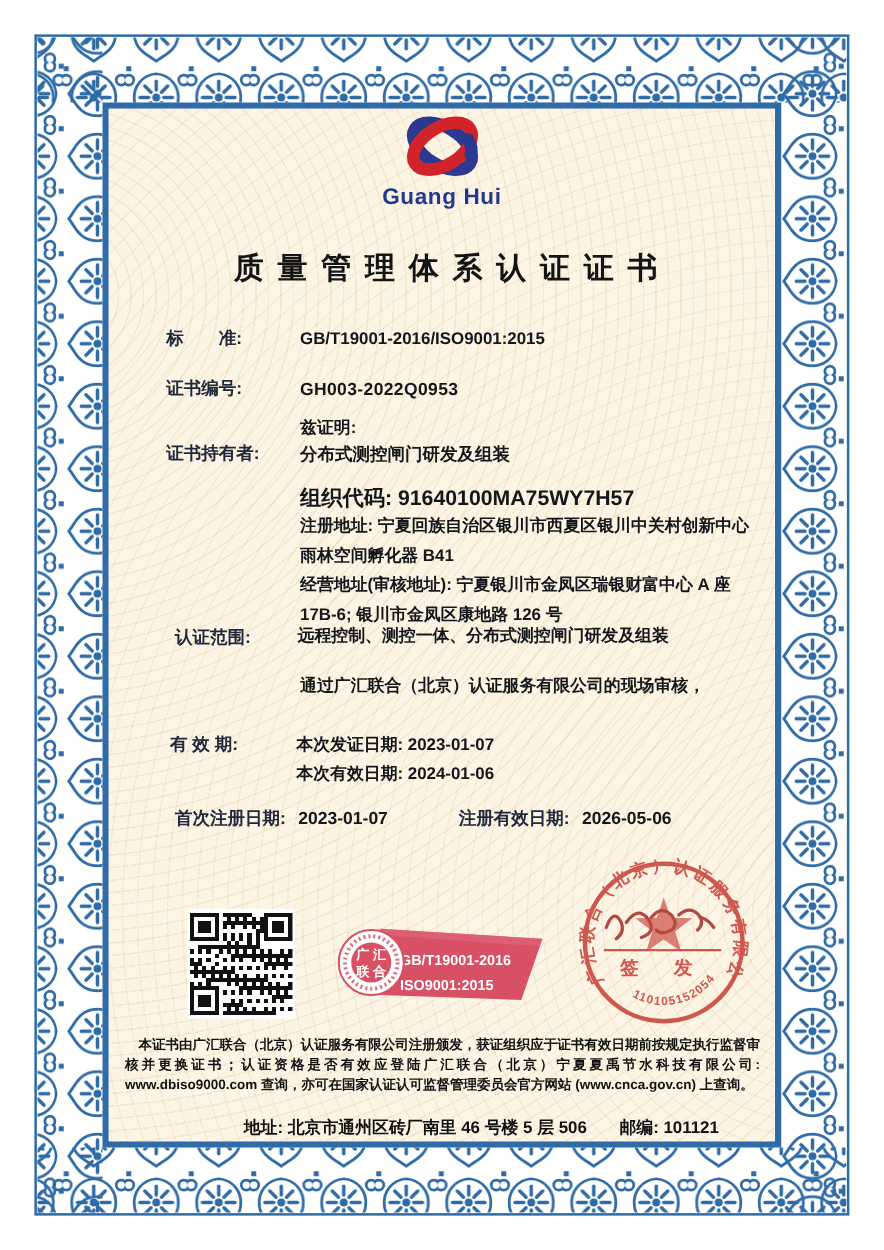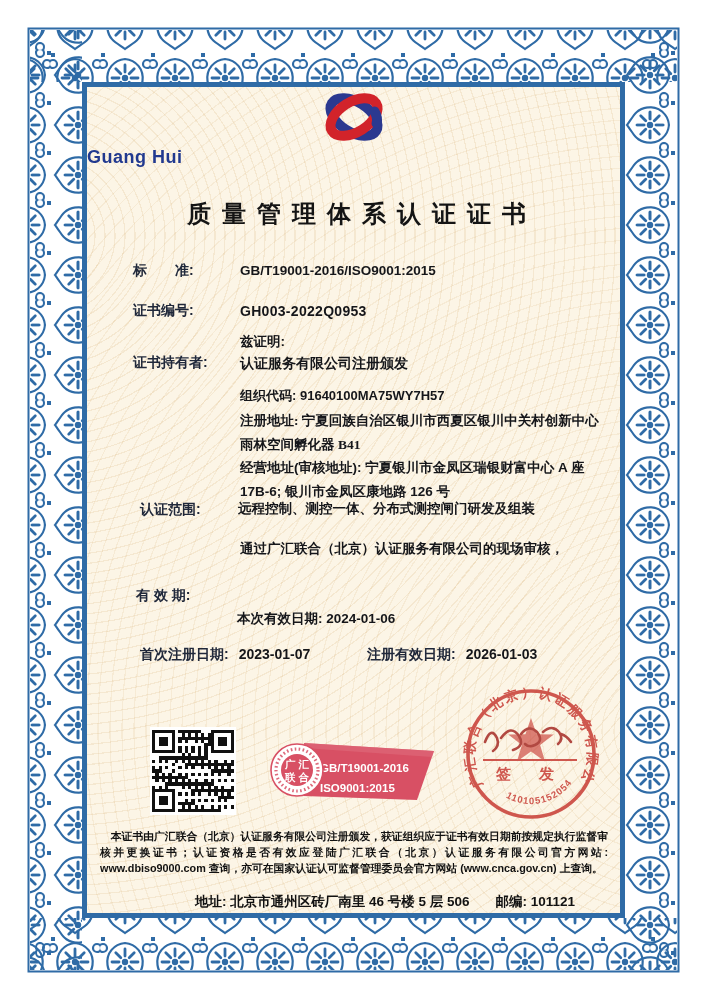--- a/index.html
+++ b/index.html
@@ -5,35 +5,35 @@
   html,body{margin:0;padding:0;background:#fff;}
   .page{position:relative;width:707px;height:1000px;background:#fff;overflow:hidden;
         font-family:"Liberation Sans","DejaVu Sans",sans-serif;color:var(--ink,#17181c);}
   .border-svg{position:absolute;left:0;top:0;}
   .paper{position:absolute;left:87px;top:87px;width:533px;height:826px;
     background:
       repeating-radial-gradient(circle at -8% 18%, rgba(216,178,120,.20) 0 1.2px, rgba(0,0,0,0) 1.2px 10px),
       repeating-radial-gradient(circle at 108% 78%, rgba(216,178,120,.16) 0 1.2px, rgba(0,0,0,0) 1.2px 12px),
       var(--paper-cream,#fcf5e6);}
   #logo-wrap{position:absolute;left:87px;top:88px;width:533px;text-align:center;}
-  #brand{position:absolute;left:87px;top:147px;width:533px;text-align:left;
+  #brand{position:absolute;left:87px;top:147px;width:533px;text-align:center;
          font-size:18px;font-weight:700;letter-spacing:.5px;color:var(--brand-blue,#21398f);}
   #title{position:absolute;left:87px;top:198px;width:539px;margin:0;text-align:center;
          font-size:24px;font-weight:700;letter-spacing:11px;text-indent:11px;color:#141414;}
   .lbl{position:absolute;font-weight:700;font-size:14px;color:var(--label-ink,#20283a);white-space:pre;}
   .val{position:absolute;font-weight:700;color:#15161a;}
   #lbl-standard{left:133px;top:262px;}
   #val-standard{left:240px;top:263px;font-size:13.5px;}
   #lbl-certno{left:133px;top:302px;}
   #val-certno{left:240px;top:303px;font-size:14px;letter-spacing:.3px;}
   #certify{left:240px;top:333px;font-size:13.5px;}
   #lbl-holder{left:133px;top:354px;}
   #val-holder{left:240px;top:355px;font-size:14px;}
-  #orgcode{left:240px;top:387px;font-size:13px;text-align:right;}
-  #regaddr{left:240px;top:409px;width:368px;font-size:13.5px;line-height:23.5px;font-family:Liberation Serif, serif;}
+  #orgcode{left:240px;top:387px;font-size:17px;text-align:right;}
+  #regaddr{left:240px;top:409px;width:368px;font-size:13.5px;line-height:23.5px;}
   #bizaddr{left:240px;top:456px;width:368px;font-size:13.5px;line-height:23.5px;}
   #lbl-scope{left:140px;top:501px;}
   #val-scope{left:238px;top:500px;width:372px;font-size:13.5px;}
   #audit1{left:240px;top:540px;font-size:13.5px;}
   #audit2{left:240px;top:563px;font-size:13.5px;}
   #lbl-validity{left:136px;top:587px;}
   #val-issue{left:237px;top:587px;font-size:13.5px;}
   #val-expire{left:237px;top:610px;font-size:13.5px;}
   #firstreg{left:140px;top:646px;}
   #regvalid{left:367px;top:646px;}
@@ -125,39 +125,40 @@
 
   <div class="lbl" id="lbl-standard">标　　准:</div>
   <div class="val" id="val-standard">GB/T19001-2016/ISO9001:2015</div>
 
   <div class="lbl" id="lbl-certno">证书编号:</div>
   <div class="val" id="val-certno">GH003-2022Q0953</div>
 
   <div class="val" id="certify">兹证明:</div>
 
   <div class="lbl" id="lbl-holder">证书持有者:</div>
-  <div class="val" id="val-holder">认证服务有限公司注册颁发</div>
+  <div class="val" id="val-holder">分布式测控闸门研发及组装</div>
 
   <div class="val" id="orgcode">组织代码: 91640100MA75WY7H57</div>
   <div class="val" id="regaddr">注册地址: 宁夏回族自治区银川市西夏区银川中关村创新中心雨林空间孵化器 B41</div>
   <div class="val" id="bizaddr">经营地址(审核地址): 宁夏银川市金凤区瑞银财富中心 A 座 17B-6; 银川市金凤区康地路 126 号</div>
 
   <div class="lbl" id="lbl-scope">认证范围:</div>
   <div class="val" id="audit1">通过广汇联合（北京）认证服务有限公司的现场审核，</div>
 
   <div class="val" id="val-scope">远程控制、测控一体、分布式测控闸门研发及组装</div>
 
   <div class="lbl" id="lbl-validity">有 效 期:</div>
+  <div class="val" id="val-issue">本次发证日期: 2023-01-07</div>
   <div class="val" id="val-expire">本次有效日期: 2024-01-06</div>
 
   <div class="datepair" id="firstreg">
     <span>首次注册日期:</span><span class="dval">2023-01-07</span>
   </div>
   <div class="datepair" id="regvalid">
-    <span>注册有效日期:</span><span class="dval">2026-01-03</span>
+    <span>注册有效日期:</span><span class="dval">2026-05-06</span>
   </div>
 
   <div id="qr">
     <svg width="82" height="84" viewBox="0 0 25 25" shape-rendering="crispEdges">
       <rect x="0" y="0" width="25" height="25" fill="#fff"></rect>
       <g id="qrmods" fill="#111">
           <rect x="0" y="0" width="1" height="1"></rect>
           <rect x="1" y="0" width="1" height="1"></rect>
           <rect x="2" y="0" width="1" height="1"></rect>
           <rect x="3" y="0" width="1" height="1"></rect>
@@ -522,18 +523,18 @@
         <path d="M48,62 q10,-14 18,-2 q6,10 -6,14"></path>
         <path d="M68,58 q8,-10 16,-2 q7,9 -2,13 q-6,3 -10,-1"></path>
         <path d="M90,56 q9,-8 16,0 q5,7 -1,12"></path>
         <path d="M108,58 q6,2 10,8"></path>
       </g>
       <line x1="30" y1="84" x2="124" y2="84" stroke="#c9423a" stroke-width="1.8"></line>
       <text x="78" y="103" font-size="15" font-weight="bold" fill="#c9423a" text-anchor="middle" letter-spacing="12">签 发</text>
     </g>
   </svg>
 
-  <p id="notice">本证书由广汇联合（北京）认证服务有限公司注册颁发，获证组织应于证书有效日期前按规定执行监督审核并更换证书；认证资格是否有效应登陆广汇联合（北京）认证服务有限公司官方网站: www.dbiso9000.com 查询，亦可在国家认证认可监督管理委员会官方网站 (www.cnca.gov.cn) 上查询。</p>
+  <p id="notice">本证书由广汇联合（北京）认证服务有限公司注册颁发，获证组织应于证书有效日期前按规定执行监督审核并更换证书；认证资格是否有效应登陆广汇联合（北京）宁夏夏禹节水科技有限公司: www.dbiso9000.com 查询，亦可在国家认证认可监督管理委员会官方网站 (www.cnca.gov.cn) 上查询。</p>
   <div id="addrline">
     <span>地址: 北京市通州区砖厂南里 46 号楼 5 层 506</span><span class="pc">邮编: 101121</span>
   </div>
 
 </div>
 
 </body></html>

